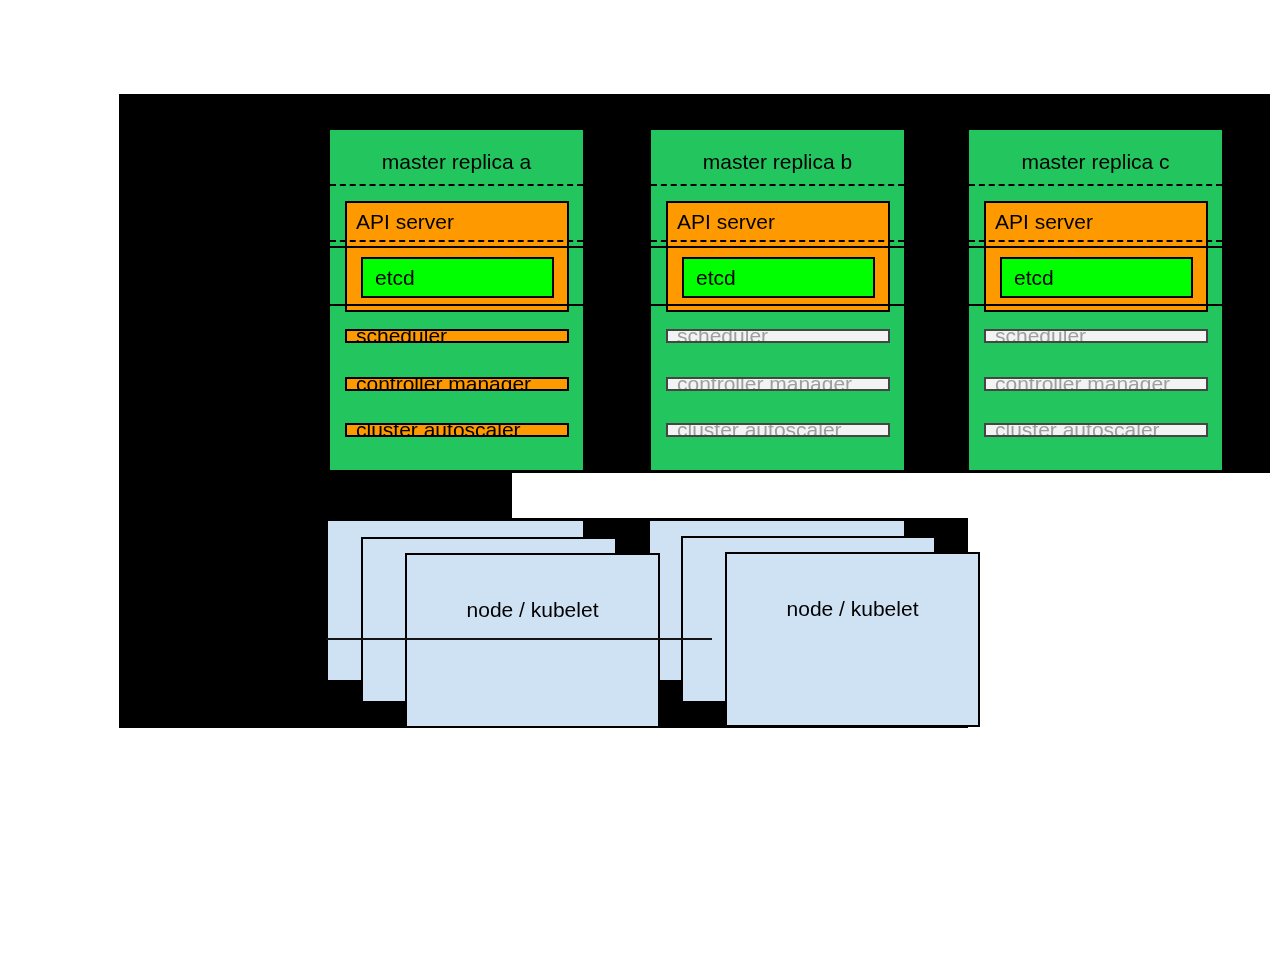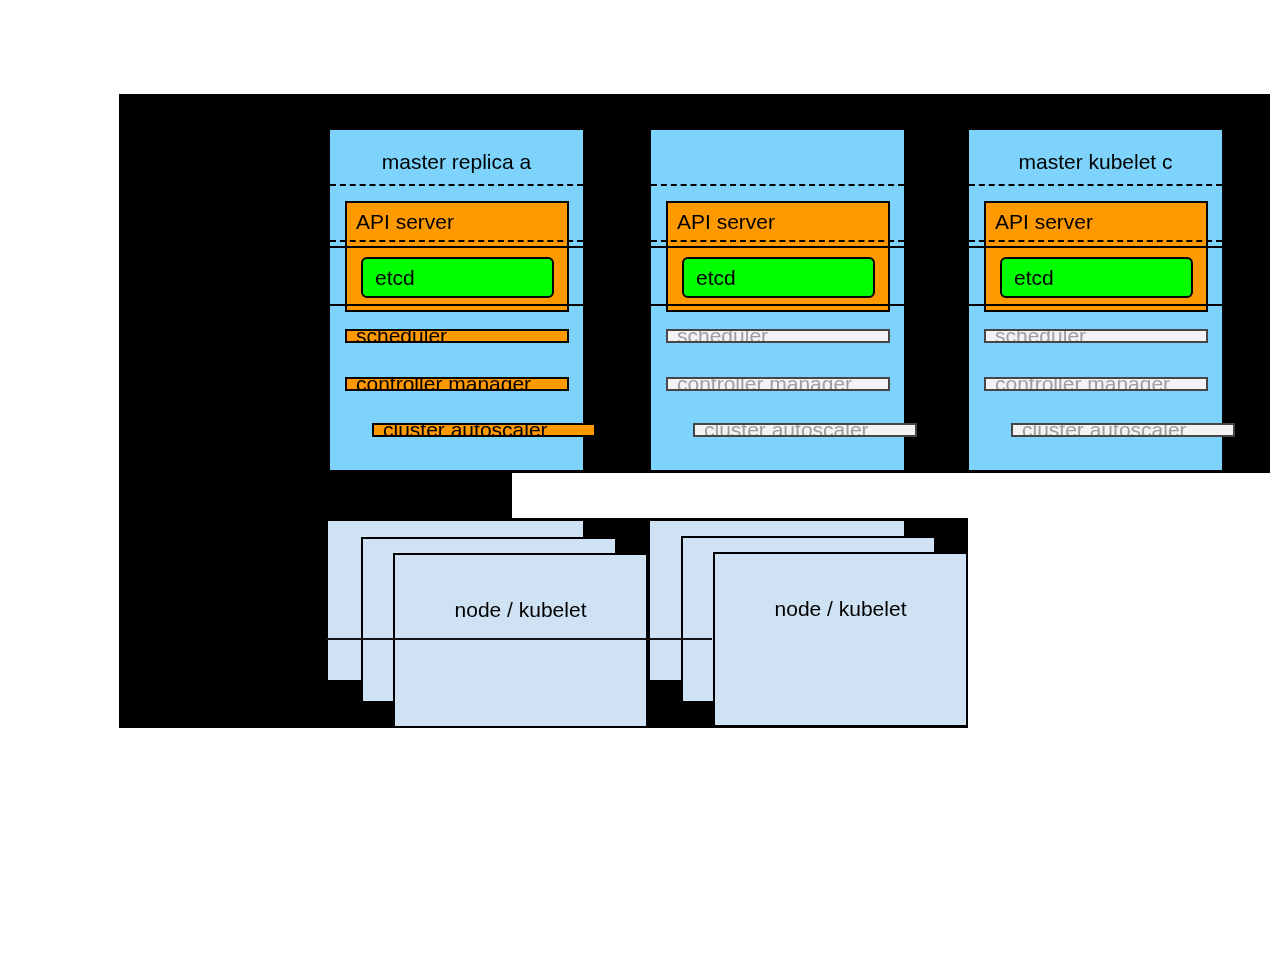--- a/index.html
+++ b/index.html
@@ -16,21 +16,21 @@
     position:absolute;left:119px;top:94px;width:1151px;height:634px;
     background:#000000;z-index:0;
   }
   .white-patch{position:absolute;background:#ffffff;z-index:1;}
   .patch-a{left:512px;top:473px;width:768px;height:45px;}
   .patch-b{left:968px;top:518px;width:312px;height:212px;}
 
   
   .replica{
     position:absolute;top:129px;width:255px;height:342px;
-    background:#7dd3fc;border:1px solid #000;box-sizing:border-box;
+    background:#22c55e;border:1px solid #000;box-sizing:border-box;
     z-index:2;
   }
   .replica-a{left:329px;}
   .replica-b{left:650px;}
   .replica-c{left:968px;}
   .replica .title{
     position:absolute;left:0;right:0;top:18px;height:28px;line-height:28px;
     text-align:center;white-space:nowrap;
   }
   .hline{position:absolute;left:0;right:0;z-index:4;}
@@ -39,40 +39,40 @@
   .comp{
     position:absolute;left:15px;width:224px;box-sizing:border-box;
     background:#ff9900;border:2px solid #000;
     display:flex;align-items:center;padding-left:9px;
     z-index:3;white-space:nowrap;overflow:hidden;
   }
   .comp.api{top:71px;height:111px;align-items:flex-start;padding-top:7px;z-index:2;}
   .comp.small{height:14px;}
   .comp.s1{top:199px;}
   .comp.s2{top:247px;text-decoration:underline;}
-  .comp.s3{top:293px;margin-left:27px;}
+  .comp.s3{top:293px;}
   .inactive .comp.small{
     background:#f3f3f3;border:2px solid #454545;color:#9e9e9e;
   }
   .etcd{
     position:absolute;left:31px;top:127px;width:193px;height:41px;
     box-sizing:border-box;background:#00ff00;border:2px solid #000;
-    border-radius:6px;display:flex;align-items:center;padding-left:12px;
+    border-radius:0;display:flex;align-items:center;padding-left:12px;
     z-index:5;
   }
 
   
   .node-back{
     position:absolute;background:#cfe2f3;z-index:2;
   }
   .node-mid,.node-front{
     position:absolute;background:#cfe2f3;border:2px solid #000;
     box-sizing:border-box;z-index:3;
   }
-  .node-front{z-index:4;}
+  .node-front{z-index:4;margin-left:12px;}
   .nb1{left:328px;top:521px;width:255px;height:159px;}
   .nm1{left:361px;top:537px;width:256px;height:166px;}
   .nf1{left:393px;top:553px;width:255px;height:175px;}
   .nb2{left:650px;top:521px;width:254px;height:159px;}
   .nm2{left:681px;top:536px;width:255px;height:167px;}
   .nf2{left:713px;top:552px;width:255px;height:175px;}
   .node-label{
     position:absolute;left:0;right:0;top:41px;height:28px;line-height:28px;
     text-align:center;white-space:nowrap;
   }
@@ -107,20 +107,21 @@
     </div>
     <div class="comp small s2">
       <span>controller manager</span>
     </div>
     <div class="comp small s3">
       <span>cluster autoscaler</span>
     </div>
   </div>
 
   <div class="replica replica-b inactive">
+    <div class="title">master replica b</div>
     <div class="hline dashed" style="top:54px"></div>
     <div class="comp api">
       <span>API server</span>
     </div>
     <div class="hline dashed" style="top:110px"></div>
     <div class="hline solid" style="top:116px"></div>
     <div class="etcd">
       <span>etcd</span>
     </div>
     <div class="hline solid" style="top:174px"></div>
@@ -129,21 +130,21 @@
     </div>
     <div class="comp small s2">
       <span>controller manager</span>
     </div>
     <div class="comp small s3">
       <span>cluster autoscaler</span>
     </div>
   </div>
 
   <div class="replica replica-c inactive">
-    <div class="title">master kubelet c</div>
+    <div class="title">master replica c</div>
     <div class="hline dashed" style="top:54px"></div>
     <div class="comp api">
       <span>API server</span>
     </div>
     <div class="hline dashed" style="top:110px"></div>
     <div class="hline solid" style="top:116px"></div>
     <div class="etcd">
       <span>etcd</span>
     </div>
     <div class="hline solid" style="top:174px"></div>

